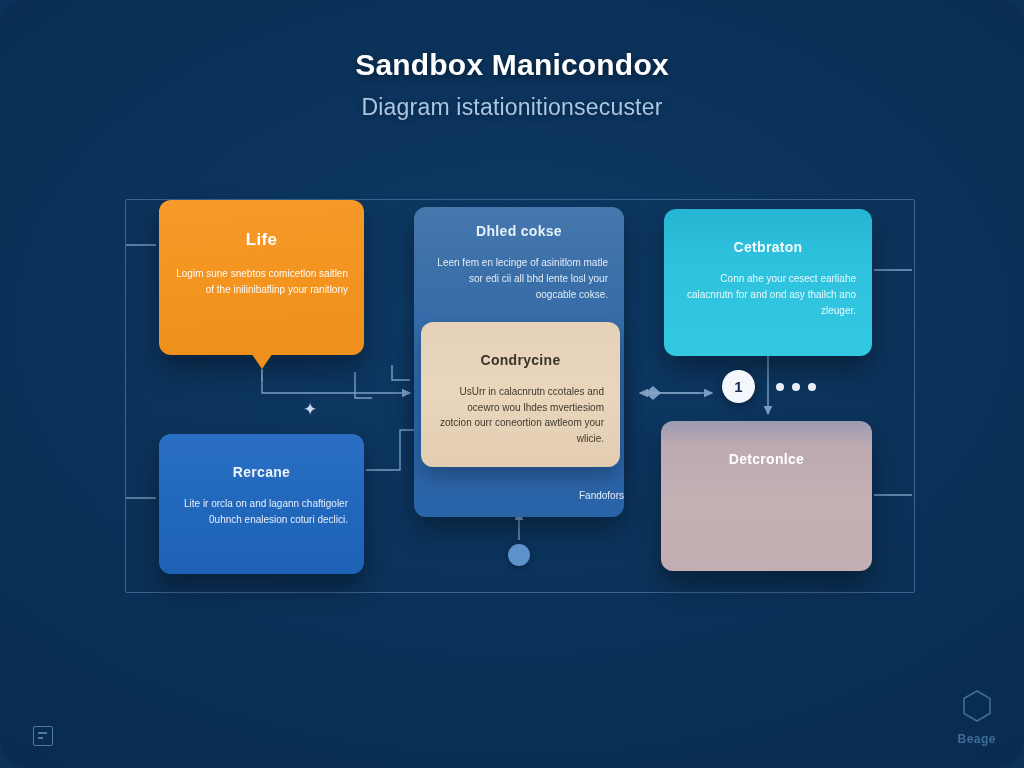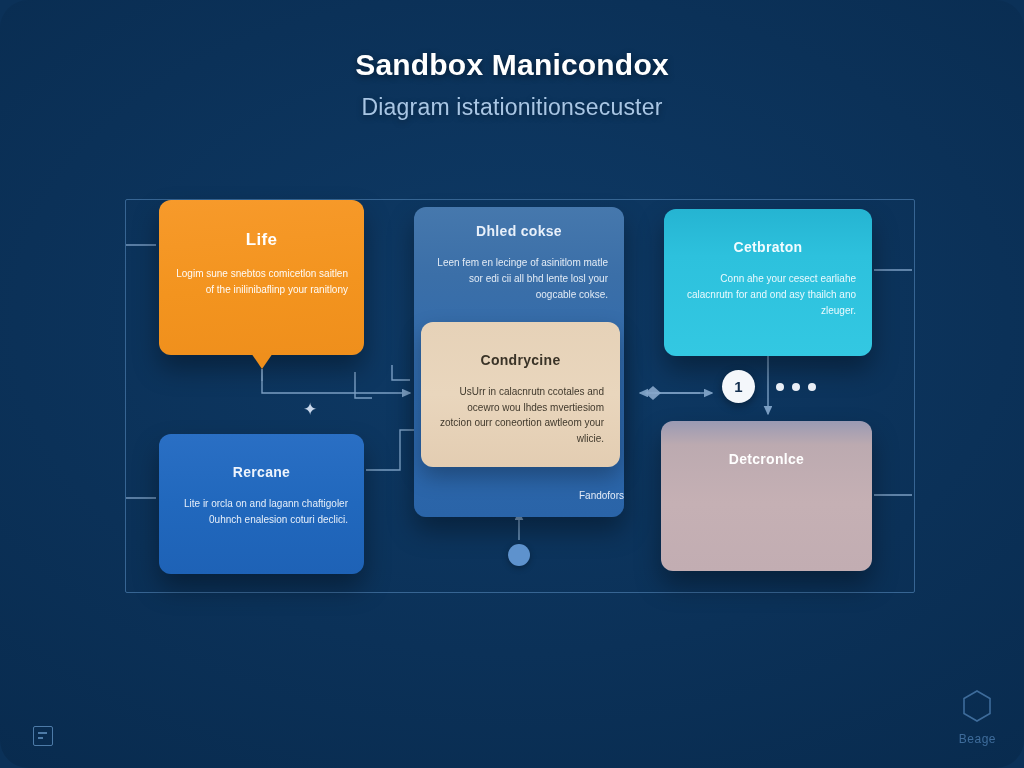--- a/index.html
+++ b/index.html
@@ -213,20 +213,21 @@
   #brand {
     position: absolute;
     right: 28px; bottom: 22px;
     text-align: center;
     color: #3e6c9b;
   }
   #brand .b-label {
     margin-top: 5px;
     font-size: 12px;
     letter-spacing: .5px;
+    font-weight: bold;
   }
 </style>
 </head>
 <body>
 
 <div id="stage">
 
   <div id="header">
     <div id="title">Sandbox Manicondox</div>
     <div id="subtitle">Diagram istationitionsecuster</div>

